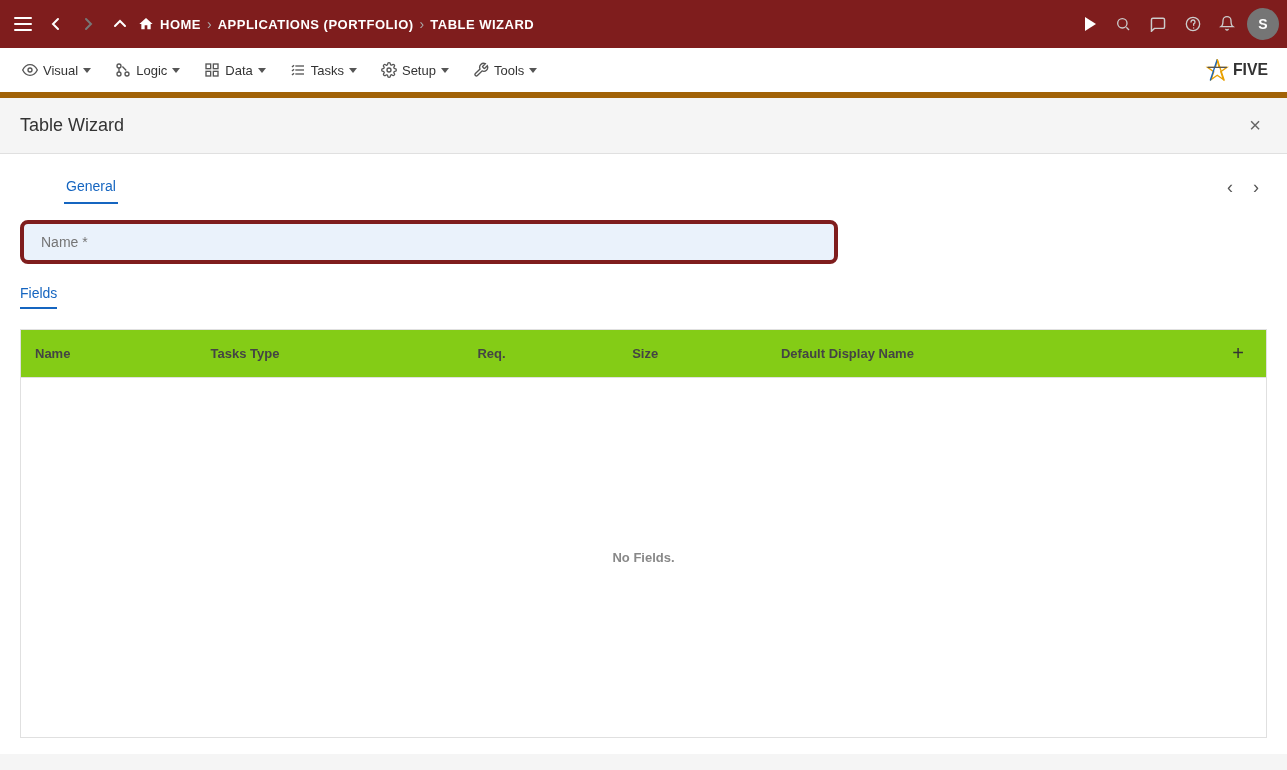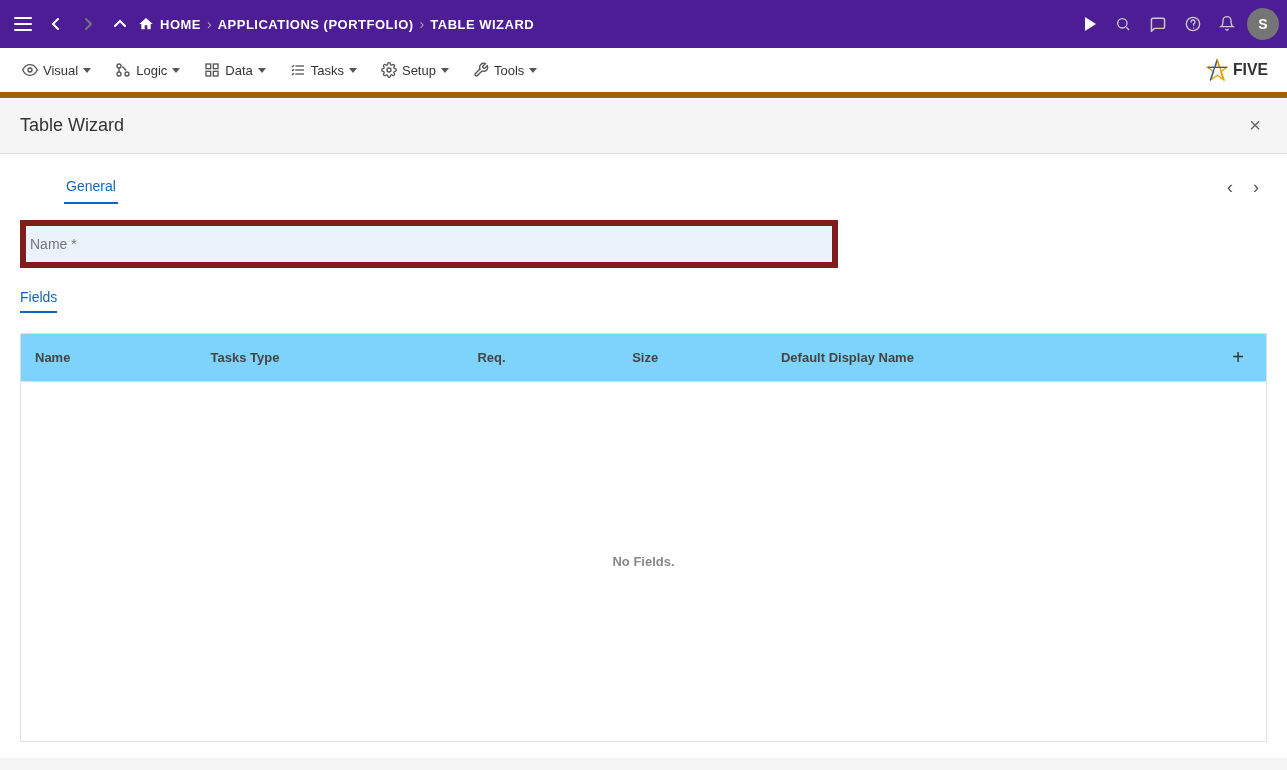--- a/index.html
+++ b/index.html
@@ -1,20 +1,20 @@
 <!DOCTYPE html>
 <html><head>
   <meta charset="utf-8">
   <style>
     * { box-sizing: border-box; margin: 0; padding: 0; }
     body { font-family: Arial, sans-serif; background: #f5f5f5; width: 1287px; height: 770px; overflow: hidden; }
 
     
     .top-nav {
-      background: #4c1d95;
+      background: #7f1d1d;
       height: 48px;
       display: flex;
       align-items: center;
       padding: 0 8px;
       color: #fff;
     }
     .top-nav-left {
       display: flex;
       align-items: center;
       gap: 4px;
@@ -180,24 +180,24 @@
       font-size: 18px;
       padding: 4px 8px;
     }
 
     
     .form-field {
       margin-bottom: 20px;
     }
     .name-input {
       width: 818px;
-      padding: 10px 4px;
+      padding: 10px 17px;
       font-size: 14px;
-      border: 6px solid #7f1d1d;
-      border-radius: 0;
+      border: 4px solid #7f1d1d;
+      border-radius: 8px;
       background: #eaf2fb;
       color: #333;
       outline: none;
     }
 
     
     .fields-section { margin-top: 8px; }
     .fields-tab {
       font-size: 14px;
       color: #1565c0;
@@ -208,21 +208,21 @@
       margin-bottom: 20px;
     }
 
     
     .fields-table {
       width: 100%;
       border-collapse: collapse;
       border: 1px solid #e0e0e0;
     }
     .fields-table thead tr {
-      background: #7dd3fc;
+      background: #84cc16;
     }
     .fields-table th {
       padding: 10px 14px;
       text-align: left;
       font-size: 13px;
       font-weight: 600;
       color: #444;
       border-bottom: 1px solid #e0e0e0;
     }
     .fields-table th.add-col {

